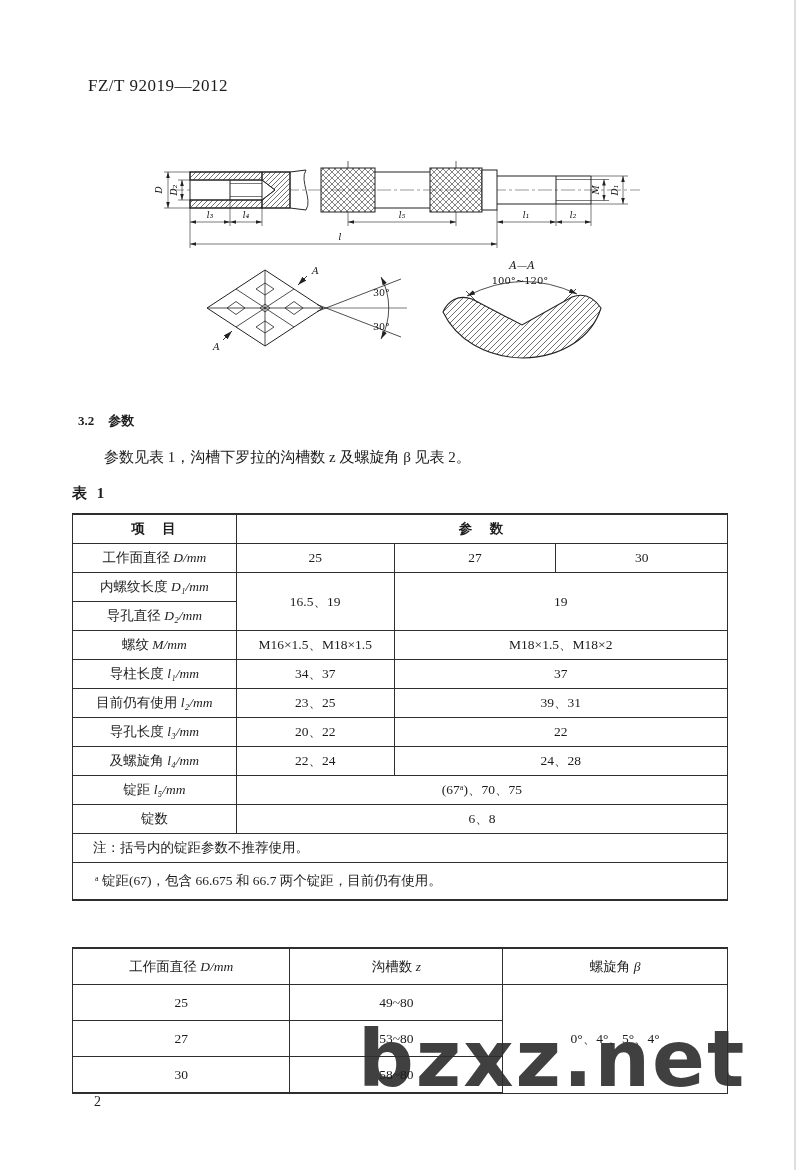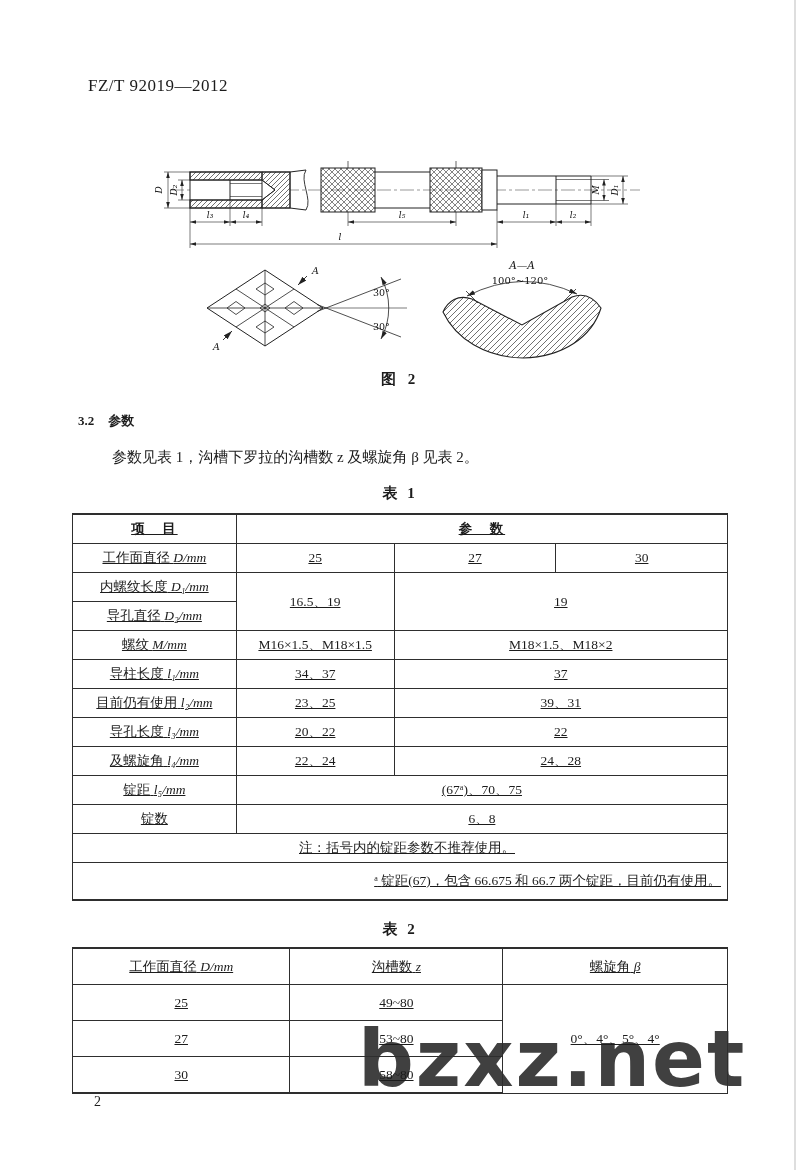--- a/index.html
+++ b/index.html
@@ -9,34 +9,34 @@
   .layer{position:absolute;z-index:1;}
   .watermark{position:absolute;left:358px;top:1014px;z-index:0;
              font-family:"DejaVu Sans","Liberation Sans",sans-serif;
              font-weight:700;font-size:78px;letter-spacing:2px;color:#404040;}
   .doc-header{left:88px;top:76px;font-size:17px;font-weight:400;letter-spacing:.5px;}
   .figure-wrap{left:80px;top:146px;width:640px;height:250px;}
   .fig-caption{position:absolute;left:0;top:224px;width:640px;text-align:center;
                font-size:15px;font-weight:700;letter-spacing:4px;}
   .sec-head{left:78px;top:412px;font-size:13px;font-weight:700;}
   .sec-head .num{margin-right:14px;}
-  .para{left:112px;top:448px;font-size:15px;}
-  .tcap{width:656px;text-align:center;font-size:15px;font-weight:700;letter-spacing:3px;}
+  .para{left:104px;top:448px;font-size:15px;}
+  .tcap{width:656px;font-size:15px;font-weight:700;letter-spacing:3px;}
   .cap1{left:72px;top:484px;} .cap2{left:72px;top:920px;}
-  table{border-collapse:collapse;table-layout:fixed;background:transparent;text-decoration:underline;}
+  table{border-collapse:collapse;table-layout:fixed;background:transparent;}
   .t1{left:72px;top:513px;width:656px;}
   .t2{left:72px;top:947px;width:656px;}
   td{border:1px solid #2e2e2e;text-align:center;font-size:13.5px;padding:4px 6px;
      height:20px;background:transparent;}
   .t1 tr.first td{border-top:2.5px solid #2e2e2e;}
-  .t1 tr.last td{border-bottom:2.5px solid #2e2e2e;text-align:right;}
+  .t1 tr.last td{border-bottom:2.5px solid #2e2e2e;}
   .t2 tr.first td{border-top:2.5px solid #2e2e2e;}
   .t2 tr.last td{border-bottom:2.5px solid #2e2e2e;}
   td.hdr{font-weight:700;letter-spacing:2px;}
-  td.notecell{text-align:center;padding-left:20px;border-top:1.5px solid #2e2e2e;}
+  td.notecell{text-align:left;padding-left:20px;border-top:1.5px solid #2e2e2e;}
   td.footcell{text-align:left;padding-left:22px;height:28px;}
   .sym{font-style:italic;}
   .t2 td{height:27px;}
   .pageno{left:94px;top:1094px;font-size:14px;}
   svg text{font-family:"DejaVu Serif","Liberation Serif",serif;fill:#111;}
 </style>
 </head>
 <body>
 
 <div class="page">
@@ -188,21 +188,20 @@
       <g stroke="#222" fill="none">
         <path d="M18,54 C23,43 33,36 47,41 L97,67 L147,39 C160,34 169,40 176,50 C167,79 138,99 98,100 C60,99 31,81 18,54 Z" fill="url(#hatch2)" stroke-width="1.1"></path>
         <line x1="41" y1="33" x2="53" y2="45" stroke-width="0.8"></line>
         <line x1="151" y1="31" x2="139" y2="43" stroke-width="0.8"></line>
         <path d="M42,38 Q97,10 152,36" stroke-width="0.8" marker-start="url(#ah3)" marker-end="url(#ah3)"></path>
       </g>
       <text font-style="italic" font-size="10.5" x="97" y="11" text-anchor="middle">A—A</text>
       <text font-size="10" x="95" y="26" text-anchor="middle">100°~120°</text>
     </svg>
 
-    <div class="fig-caption">图 2</div>
   </div>
 
   <div class="layer sec-head">
     <span class="num">3.2</span><span>参数</span>
   </div>
   <div class="layer para">参数见表 1，沟槽下罗拉的沟槽数 z 及螺旋角 β 见表 2。</div>
 
   <div class="layer tcap cap1">表 1</div>
   <table class="layer t1">
     <colgroup>
@@ -265,21 +264,20 @@
     </tr>
     <tr>
       <td class="notecell" colspan="4">注：括号内的锭距参数不推荐使用。</td>
     </tr>
     <tr class="last">
       <td class="footcell" colspan="4"><span>ᵃ</span>&nbsp;<span>锭距(67)，包含 66.675 和 66.7 两个锭距，目前仍有使用。</span></td>
     </tr>
   </tbody>
     </table>
 
-  <div class="layer tcap cap2">表 2</div>
   <table class="layer t2">
     <colgroup>
         <col style="width:33.2%">
         <col style="width:32.5%">
         <col style="width:34.3%">
       </colgroup>
     <tbody>
         <tr class="first">
       <td><span>工作面直径</span> <span class="sym">D/mm</span></td>
       <td><span>沟槽数</span> <span class="sym">z</span></td>

